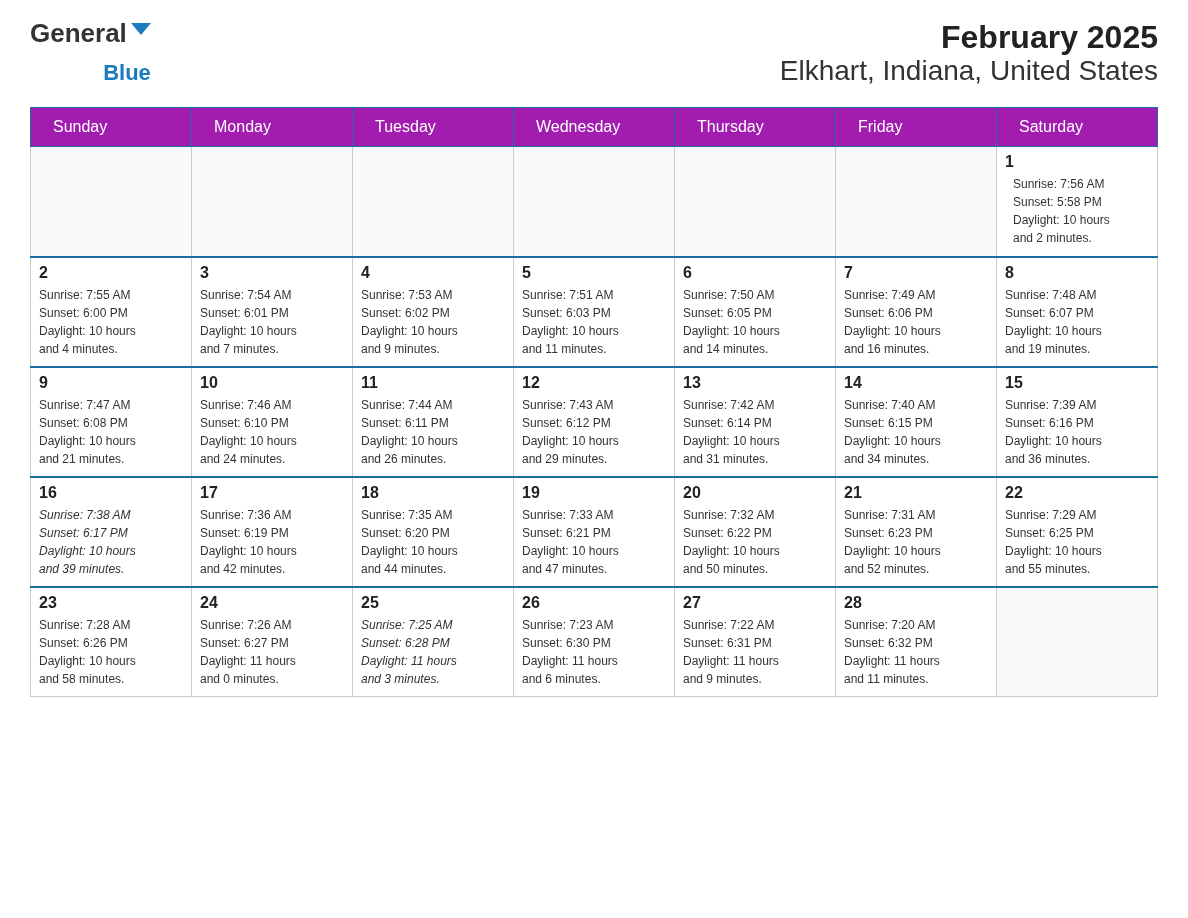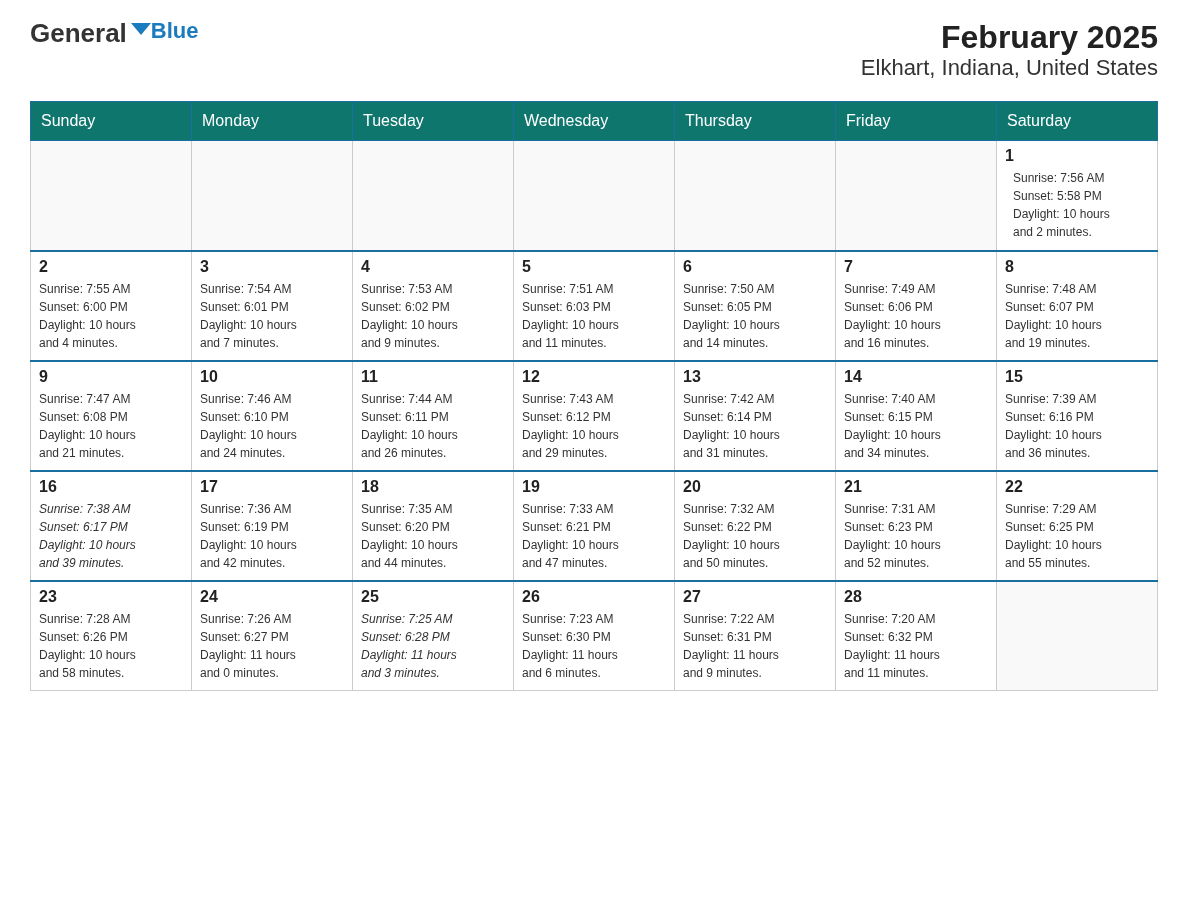--- a/index.html
+++ b/index.html
@@ -10,22 +10,23 @@
       color: #333;
     }
     .header {
       display: flex;
       justify-content: space-between;
       align-items: flex-start;
       margin-bottom: 20px;
     }
     .logo {
       display: flex;
-      flex-direction: row;
-      align-items: flex-start;
+      flex-direction: column;
+      align-items: flex-end;
+      gap: 16px;
     }
     .logo-text-general {
       font-size: 26px;
       font-weight: bold;
       color: #333;
       line-height: 1;
     }
     .logo-text-blue {
       font-size: 22px;
       font-weight: bold;
@@ -51,33 +52,33 @@
     .title-block {
       text-align: right;
     }
     .title-block h1 {
       font-size: 32px;
       font-weight: bold;
       color: #222;
       line-height: 1.1;
     }
     .title-block h2 {
-      font-size: 22px;
+      font-size: 28px;
       font-weight: normal;
       color: #333;
     }
     .calendar {
       width: 100%;
       border-collapse: collapse;
     }
     .calendar th {
-      background-color: #0f766e;
+      background-color: #a21caf;
       color: #fff;
       text-align: left;
-      padding: 10px 10px;
+      padding: 10px 22px;
       font-size: 16px;
       font-weight: normal;
       border: 1px solid #1a6ea0;
     }
     .calendar td {
       vertical-align: top;
       border: 1px solid #ccc;
       padding: 6px 8px;
       width: calc(100% / 7);
       min-height: 110px;

